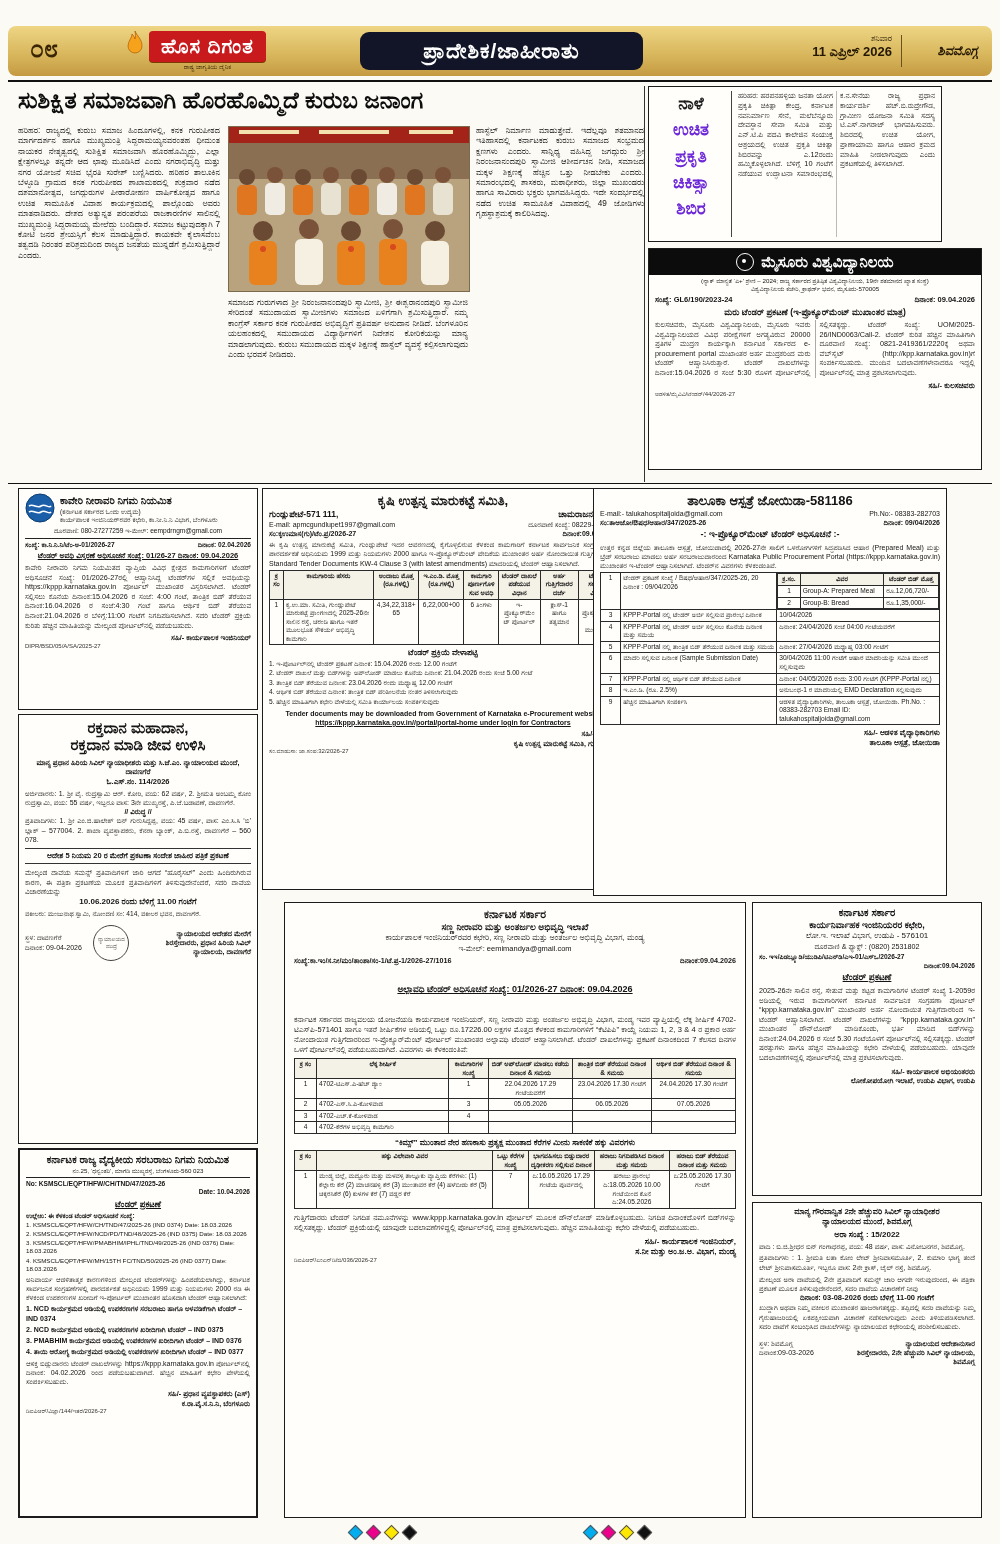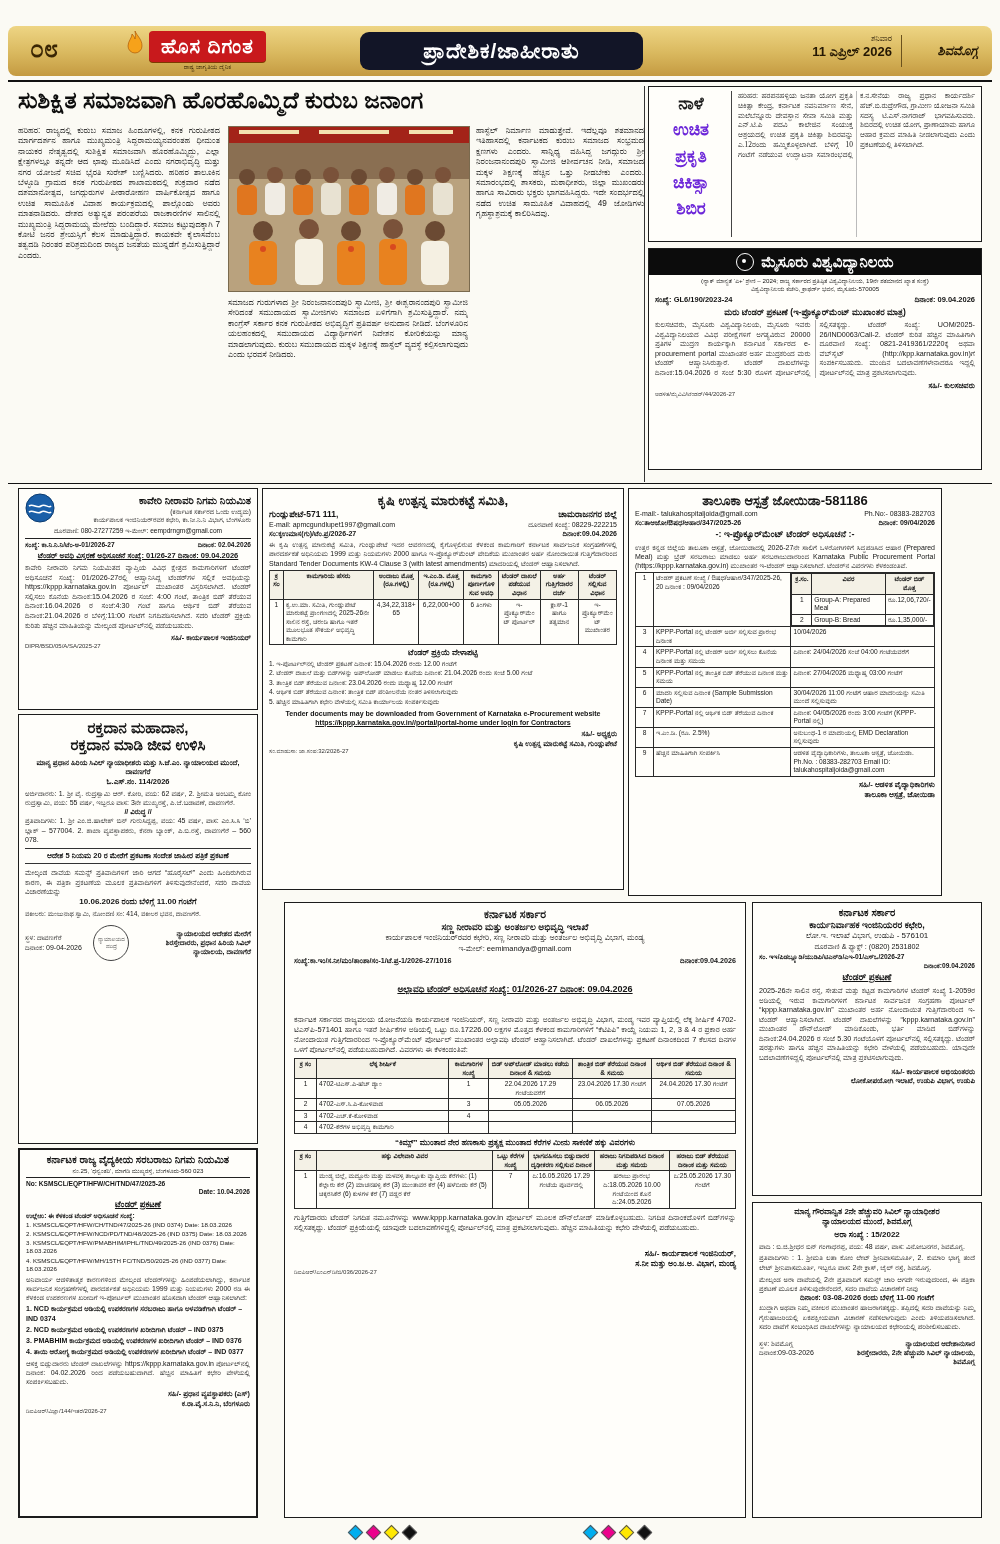--- a/index.html
+++ b/index.html
@@ -130,21 +130,21 @@
             <circle cx="164" cy="120" r="3" fill="#d8491f"></circle>
         </g>
       </svg>
     </div>
     <div class="newscol" style="left:210px;top:210px;width:240px;height:180px;">ಸಮಾಜದ ಗುರುಗಳಾದ ಶ್ರೀ ನಿರಂಜನಾನಂದಪುರಿ ಸ್ವಾಮೀಜಿ, ಶ್ರೀ ಈಶ್ವರಾನಂದಪುರಿ ಸ್ವಾಮೀಜಿ ಸೇರಿದಂತೆ ಸಮುದಾಯದ ಸ್ವಾಮೀಜಿಗಳು ಸಮಾಜದ ಏಳಿಗೆಗಾಗಿ ಶ್ರಮಿಸುತ್ತಿದ್ದಾರೆ. ನಮ್ಮ ಕಾಂಗ್ರೆಸ್ ಸರ್ಕಾರ ಕನಕ ಗುರುಪೀಠದ ಅಭಿವೃದ್ಧಿಗೆ ಪ್ರತಿವರ್ಷ ಅನುದಾನ ನೀಡಿದೆ. ಬೆಂಗಳೂರಿನ ಯಲಹಂಕದಲ್ಲಿ ಸಮುದಾಯದ ವಿದ್ಯಾರ್ಥಿಗಳಿಗೆ ನಿವೇಶನ ಕೋರಿಕೆಯನ್ನು ಮಾನ್ಯ ಮಾಡಲಾಗುವುದು. ಕುರುಬ ಸಮುದಾಯದ ಮಕ್ಕಳ ಶಿಕ್ಷಣಕ್ಕೆ ಹಾಸ್ಟೆಲ್ ವ್ಯವಸ್ಥೆ ಕಲ್ಪಿಸಲಾಗುವುದು ಎಂದು ಭರವಸೆ ನೀಡಿದರು.</div>
     <div class="newscol" style="left:458px;top:38px;width:168px;height:352px;">ಹಾಸ್ಟೆಲ್ ನಿರ್ಮಾಣ ಮಾಡುತ್ತೇವೆ. ಇದೆಲ್ಲವೂ ಶತಮಾನದ ಇತಿಹಾಸದಲ್ಲಿ ಕರ್ನಾಟಕದ ಕುರುಬ ಸಮಾಜದ ಸಂಭ್ರಮದ ಕ್ಷಣಗಳು ಎಂದರು. ಸಾನ್ನಿಧ್ಯ ವಹಿಸಿದ್ದ ಜಗದ್ಗುರು ಶ್ರೀ ನಿರಂಜನಾನಂದಪುರಿ ಸ್ವಾಮೀಜಿ ಆಶೀರ್ವಚನ ನೀಡಿ, ಸಮಾಜದ ಮಕ್ಕಳ ಶಿಕ್ಷಣಕ್ಕೆ ಹೆಚ್ಚಿನ ಒತ್ತು ನೀಡಬೇಕು ಎಂದರು. ಸಮಾರಂಭದಲ್ಲಿ ಶಾಸಕರು, ಮಠಾಧೀಶರು, ಜಿಲ್ಲಾ ಮುಖಂಡರು ಹಾಗೂ ಸಾವಿರಾರು ಭಕ್ತರು ಭಾಗವಹಿಸಿದ್ದರು. ಇದೇ ಸಂದರ್ಭದಲ್ಲಿ ನಡೆದ ಉಚಿತ ಸಾಮೂಹಿಕ ವಿವಾಹದಲ್ಲಿ 49 ಜೋಡಿಗಳು ಗೃಹಸ್ಥಾಶ್ರಮಕ್ಕೆ ಕಾಲಿರಿಸಿದವು.</div>
   </div>
   <div class="vline" style="left:644px;top:86px;height:396px;"></div>
   <div class="hline" style="top:483px;height:1px;"></div>
 
-  <div class="box" style="left:648px;top:86px;width:334px;height:156px;display:flex;gap:6px;font-family:Liberation Serif, serif;">
+  <div class="box" style="left:648px;top:86px;width:294px;height:156px;display:flex;gap:6px;">
     <div style="flex:0 0 72px;border-right:1px solid #444;padding-right:4px;">
         <span class="campword">ನಾಳೆ</span>
         <span class="campword">ಉಚಿತ</span>
         <span class="campword">ಪ್ರಕೃತಿ</span>
         <span class="campword">ಚಿಕಿತ್ಸಾ</span>
         <span class="campword">ಶಿಬಿರ</span>
       </div>
     <div class="campbody" style="flex:1;">ಹರಿಹರ: ಹರಪನಹಳ್ಳಿಯ ಜನತಾ ಯೋಗ ಪ್ರಕೃತಿ ಚಿಕಿತ್ಸಾ ಕೇಂದ್ರ, ಕರ್ನಾಟಕ ನವನಿರ್ಮಾಣ ಸೇನೆ, ಮಲೆಬೆನ್ನೂರು ದೇವಸ್ಥಾನ ಸೇವಾ ಸಮಿತಿ ಮತ್ತು ಎನ್.ಟಿ.ಪಿ ಪದವಿ ಕಾಲೇಜಿನ ಸಂಯುಕ್ತ ಆಶ್ರಯದಲ್ಲಿ ಉಚಿತ ಪ್ರಕೃತಿ ಚಿಕಿತ್ಸಾ ಶಿಬಿರವನ್ನು ಎ.12ರಂದು ಹಮ್ಮಿಕೊಳ್ಳಲಾಗಿದೆ. ಬೆಳಿಗ್ಗೆ 10 ಗಂಟೆಗೆ ನಡೆಯುವ ಉದ್ಘಾಟನಾ ಸಮಾರಂಭದಲ್ಲಿ ಕ.ನ.ಸೇನೆಯ ರಾಜ್ಯ ಪ್ರಧಾನ ಕಾರ್ಯದರ್ಶಿ ಹೆಚ್.ಬಿ.ರುದ್ರೇಗೌಡ, ಗ್ರಾಮೀಣ ಯೋಜನಾ ಸಮಿತಿ ಸದಸ್ಯ ಟಿ.ಎಸ್.ನಾಗರಾಜ್ ಭಾಗವಹಿಸುವರು. ಶಿಬಿರದಲ್ಲಿ ಉಚಿತ ಯೋಗ, ಪ್ರಾಣಾಯಾಮ ಹಾಗೂ ಆಹಾರ ಕ್ರಮದ ಮಾಹಿತಿ ನೀಡಲಾಗುವುದು ಎಂದು ಪ್ರಕಟಣೆಯಲ್ಲಿ ತಿಳಿಸಲಾಗಿದೆ.</div>
   </div>
 
@@ -170,21 +170,21 @@
 
   <div class="box" style="left:18px;top:488px;width:240px;height:222px;">
     <div style="display:flex;gap:5px;align-items:center;">
       <span class="knnl">
         <svg width="30" height="30" viewBox="0 0 30 30">
             <circle cx="15" cy="15" r="14" fill="#1a5fa8" stroke="#0c3c70"></circle>
             <path d="M4 13c4-3 8 3 12 0s8 3 10 0" stroke="#fff" fill="none" stroke-width="1.6"></path>
             <path d="M4 19c4-3 8 3 12 0s8 3 10 0" stroke="#fff" fill="none" stroke-width="1.6"></path>
           </svg>
       </span>
-      <div style="flex:1;text-align:right;">
+      <div style="flex:1;text-align:left;">
         <div class="b f10">ಕಾವೇರಿ ನೀರಾವರಿ ನಿಗಮ ನಿಯಮಿತ</div>
         <div class="f65">(ಕರ್ನಾಟಕ ಸರ್ಕಾರದ ಓಂದು ಉದ್ಯಮ)</div>
         <div class="f65">ಕಾರ್ಯಪಾಲಕ ಇಂಜಿನಿಯರ್‌ರವರ ಕಛೇರಿ, ಕಾ.ನೀ.ನಿ.ನಿ ವಿಭಾಗ, ಬೆಂಗಳೂರು</div>
       </div>
     </div>
     <div class="c f65">ದೂರವಾಣಿ: 080-27277259  ಇ-ಮೇಲ್: eempdrngm@gmail.com</div>
     <hr class="hr">
     <div class="fx f65 b">
       <span>ಸಂಖ್ಯೆ: ಕಾ.ನಿ.ನಿ.ನಿ/ಟೆಂ-ಅ-01/2026-27</span>
       <span>ದಿನಾಂಕ: 02.04.2026</span>
@@ -310,21 +310,21 @@
       </div>
     <div class="c b f7" style="margin-top:2px;">Tender documents may be downloaded from Government of Karnataka e-Procurement website</div>
     <div class="c b f7" style="text-decoration:underline;">https://kppp.karnataka.gov.in//portal/portal-home under login for Contractors</div>
     <div class="sign f72" style="margin-top:2px;">
       <div>ಸಹಿ/- ಅಧ್ಯಕ್ಷರು</div>
       <div>ಕೃಷಿ ಉತ್ಪನ್ನ ಮಾರುಕಟ್ಟೆ ಸಮಿತಿ, ಗುಂಡ್ಲುಪೇಟೆ</div>
     </div>
     <div class="tiny">ಸಂ.ಮಾಹುಸಾ: ಜಾ.ಸಂಪ:32/2026-27</div>
   </div>
 
-  <div class="box" style="left:628px;top:488px;width:314px;height:408px;">
+  <div class="box" style="left:593px;top:488px;width:354px;height:408px;">
     <div class="c b f13">ತಾಲೂಕಾ ಆಸ್ಪತ್ರೆ ಜೋಯಿಡಾ-581186</div>
     <div class="fx f7">
       <span>E-mail:- talukahospitaljoida@gmail.com</span>
       <span>Ph.No:- 08383-282703</span>
     </div>
     <div class="fx f7 b">
       <span>ಸಂ:ತಾಆಜೋ/ಔಷಧ/ಆಹಾರ/347/2025-26</span>
       <span>ದಿನಾಂಕ: 09/04/2026</span>
     </div>
     <div class="c b f9" style="margin:2px 0;">-: ಇ-ಪ್ರೊಕ್ಯೂರ್‌ಮೆಂಟ್ ಟೆಂಡರ್ ಅಧಿಸೂಚನೆ :-</div>
@@ -503,21 +503,21 @@
           <td class="c">1</td>
           <td>ಮಂಡ್ಯ ಜಿಲ್ಲೆ, ಮದ್ದೂರು ಮತ್ತು ಮಳವಳ್ಳಿ ತಾಲ್ಲೂಕು ವ್ಯಾಪ್ತಿಯ ಕೆರೆಗಳು: (1) ಕೆಲ್ಲಾರು ಕೆರೆ (2) ಮಾಚನಹಳ್ಳಿ ಕೆರೆ (3) ಮುಂತಾವರ ಕೆರೆ (4) ಹಳೆಬೀಡು ಕೆರೆ (5) ಚಿಕ್ಕರಸಿಕೆರೆ (6) ಕುಳಗಳ ಕೆರೆ (7) ವಡ್ಡರ ಕೆರೆ</td>
           <td class="c">7</td>
           <td class="c">ದಿ:16.05.2026 17.29 ಗಂಟೆಯ ಪೂರ್ವದಲ್ಲಿ</td>
           <td class="c">ಹರಾಜು ಪ್ರಾರಂಭ ದಿ:18.05.2026 10.00 ಗಂಟೆಯಿಂದ ಕೊನೆ ದಿ:24.05.2026</td>
           <td class="c">ದಿ:25.05.2026 17.30 ಗಂಟೆಗೆ</td>
         </tr>
       </tbody>
     </table>
     <div class="f75 j" style="margin-top:4px;">ಗುತ್ತಿಗೆದಾರರು ಟೆಂಡರ್ ನಿಗದಿತ ನಮೂನೆಗಳನ್ನು www.kppp.karnataka.gov.in ಪೋರ್ಟಲ್ ಮೂಲಕ ಡೌನ್‌ಲೋಡ್ ಮಾಡಿಕೊಳ್ಳಬಹುದು. ನಿಗದಿತ ದಿನಾಂಕದೊಳಗೆ ಬಿಡ್‌ಗಳನ್ನು ಸಲ್ಲಿಸತಕ್ಕದ್ದು. ಟೆಂಡರ್ ಪ್ರಕ್ರಿಯೆಯಲ್ಲಿ ಯಾವುದೇ ಬದಲಾವಣೆಗಳಿದ್ದಲ್ಲಿ ಪೋರ್ಟಲ್‌ನಲ್ಲಿ ಮಾತ್ರ ಪ್ರಕಟಿಸಲಾಗುವುದು. ಹೆಚ್ಚಿನ ಮಾಹಿತಿಯನ್ನು ಕಛೇರಿ ವೇಳೆಯಲ್ಲಿ ಪಡೆಯಬಹುದು.</div>
-    <div class="sign f8" style="margin-top:16px;">
+    <div class="sign f8" style="margin-top:4px;">
       <div>ಸಹಿ/- ಕಾರ್ಯಪಾಲಕ ಇಂಜಿನಿಯರ್,</div>
       <div>ಸ.ನೀ ಮತ್ತು ಅಂ.ಜ.ಅ. ವಿಭಾಗ, ಮಂಡ್ಯ</div>
     </div>
     <div class="tiny">ಡಿಐಪಿಆರ್/ಎಂಎನ್‌ಡಿ/ಜಿ/036/2026-27</div>
   </div>
 
   <div class="box" style="left:752px;top:902px;width:230px;height:294px;">
     <div class="c b f10">ಕರ್ನಾಟಕ ಸರ್ಕಾರ</div>
     <div class="c b f9">ಕಾರ್ಯನಿರ್ವಾಹಕ ಇಂಜಿನಿಯರರ ಕಛೇರಿ,</div>
     <div class="c f8">ಲೋ.ಇ. ಇಲಾಖೆ ವಿಭಾಗ, ಉಡುಪಿ - 576101</div>

